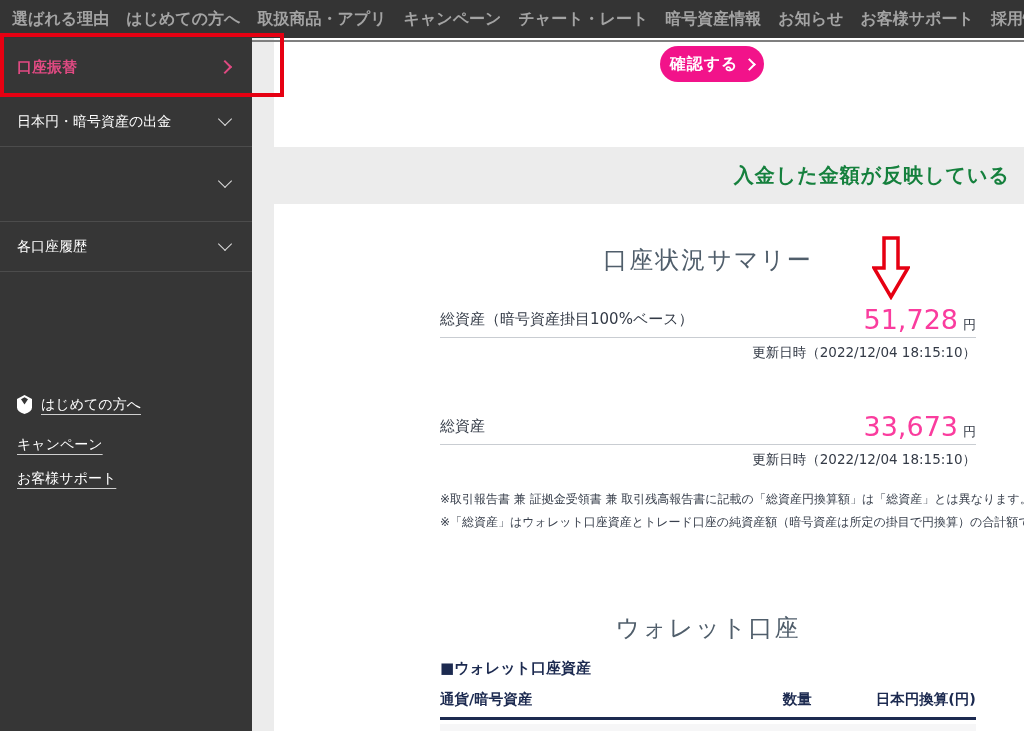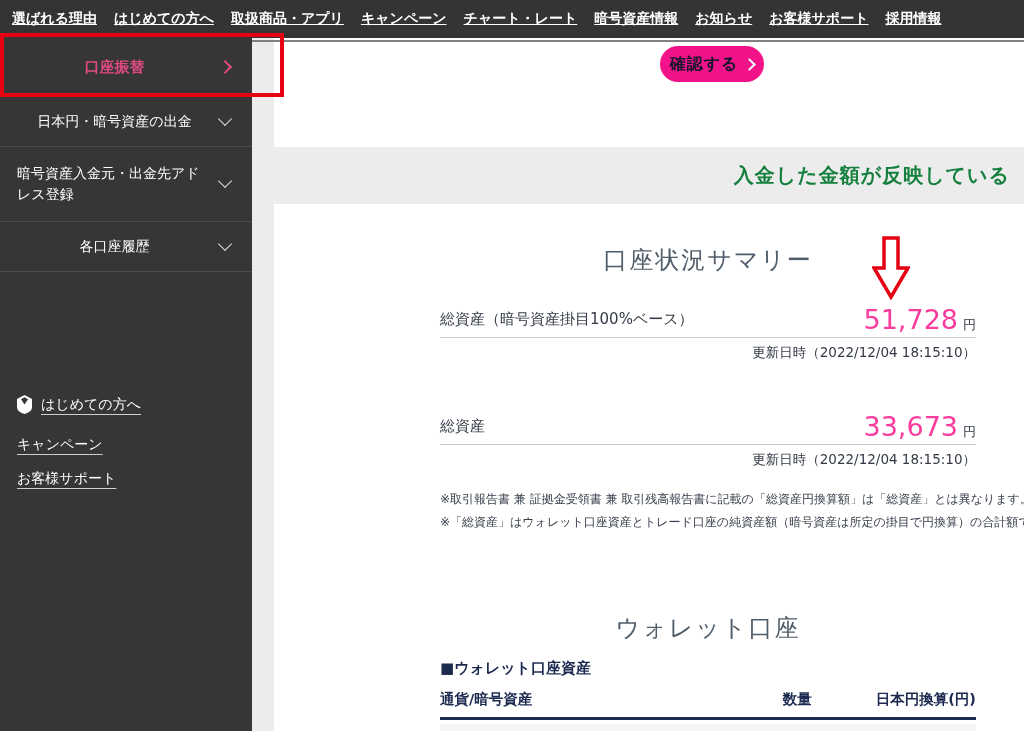--- a/index.html
+++ b/index.html
@@ -2,48 +2,48 @@
 <html><head>
 <meta charset="utf-8">
 <style>
   html,body{margin:0;padding:0;background:#fff;}
   #app{position:relative;width:1024px;height:731px;overflow:hidden;
        font-family:"DejaVu Sans","Liberation Sans",sans-serif;background:#fff;}
 
   
   .topnav{position:absolute;left:0;top:0;width:1024px;height:38px;background:#343434;
           display:flex;align-items:center;padding-left:12px;box-sizing:border-box;gap:17px;z-index:3;}
-  .topnav .nav-item{color:#ffffff;font-size:14px;font-weight:600;white-space:nowrap;cursor:pointer;text-decoration:underline;}
+  .topnav .nav-item{color:#a3a3a3;font-size:16px;font-weight:600;white-space:nowrap;cursor:pointer;}
   .header-divider{position:absolute;left:252px;top:40px;width:772px;height:2px;background:#7f7f7f;z-index:1;}
 
   
   .sidebar{position:absolute;left:0;top:38px;width:252px;height:693px;background:#363636;z-index:2;}
   .side-item{position:relative;display:flex;align-items:center;box-sizing:border-box;
              padding-left:17px;padding-right:40px;border-bottom:1px solid #4c4c4c;color:#fff;
-             font-size:14px;line-height:1.5;cursor:pointer;justify-content:center;}
+             font-size:14px;line-height:1.5;cursor:pointer;}
   .side-item .lbl{display:block;max-width:200px;}
   .si-1{height:59px;color:#e04a82;font-weight:600;font-size:15px;}
   .si-2,.si-3,.si-5{height:50px;}
   .si-4{height:75px;}
   .chev{position:absolute;right:22px;top:50%;}
   .chev-right{width:8px;height:8px;margin-top:-5px;border-top:2px solid #e04a82;border-right:2px solid #e04a82;transform:rotate(45deg);}
   .chev-down{width:9px;height:9px;margin-top:-8px;border-right:1.6px solid #dcdcdc;border-bottom:1.6px solid #dcdcdc;transform:rotate(45deg);}
   .side-links{position:absolute;left:0;top:319px;width:252px;}
   .side-link{position:absolute;left:17px;display:flex;align-items:center;gap:9px;color:#fff;
              font-size:14px;cursor:pointer;}
   .side-link .lk{text-decoration:underline;text-underline-offset:5px;text-decoration-color:#cfcfcf;}
   .sl-1{top:38px;} .sl-2{top:79px;} .sl-3{top:113px;}
 
   
   .gutter{position:absolute;left:252px;top:38px;width:22px;height:693px;background:#ececec;}
 
   
   .content{position:absolute;left:274px;top:38px;width:750px;height:693px;background:#fff;}
   .confirm-btn{position:absolute;left:386px;top:8px;width:104px;height:36px;border-radius:18px;
-               background:#f2138a;color:#0f172a;font-size:16px;font-weight:700;display:flex;
+               background:#f2138a;color:#ffffff;font-size:16px;font-weight:700;display:flex;
                align-items:center;justify-content:center;gap:7px;cursor:pointer;letter-spacing:1px;}
   .btn-chev{width:7px;height:7px;border-top:2px solid #fff;border-right:2px solid #fff;transform:rotate(45deg);margin-top:1px;}
 
   .divider-band{position:absolute;left:-22px;top:109px;width:772px;height:57px;background:#ececec;
                 display:flex;align-items:center;justify-content:flex-end;padding-right:14px;box-sizing:border-box;}
   .annotation-note{color:#15803d;font-size:20px;font-weight:700;letter-spacing:1px;white-space:nowrap;}
 
   .col{position:absolute;left:166px;width:536px;}
   .section-title{top:206px;text-align:center;font-size:24px;color:#505e6b;letter-spacing:2px;}
 
@@ -98,21 +98,20 @@
   <div class="sidebar">
     <div class="side-item si-1">
       <span class="lbl">口座振替</span>
       <span class="chev chev-right"></span>
     </div>
     <div class="side-item si-3">
       <span class="lbl">日本円・暗号資産の出金</span>
       <span class="chev chev-down"></span>
     </div>
     <div class="side-item si-4">
-      <span class="lbl">暗号資産入金元・出金先アドレス登録</span>
       <span class="chev chev-down"></span>
     </div>
     <div class="side-item si-5">
       <span class="lbl">各口座履歴</span>
       <span class="chev chev-down"></span>
     </div>
 
     <div class="side-links">
       <div class="side-link sl-1">
         <svg width="15" height="19" viewBox="0 0 15 19">

